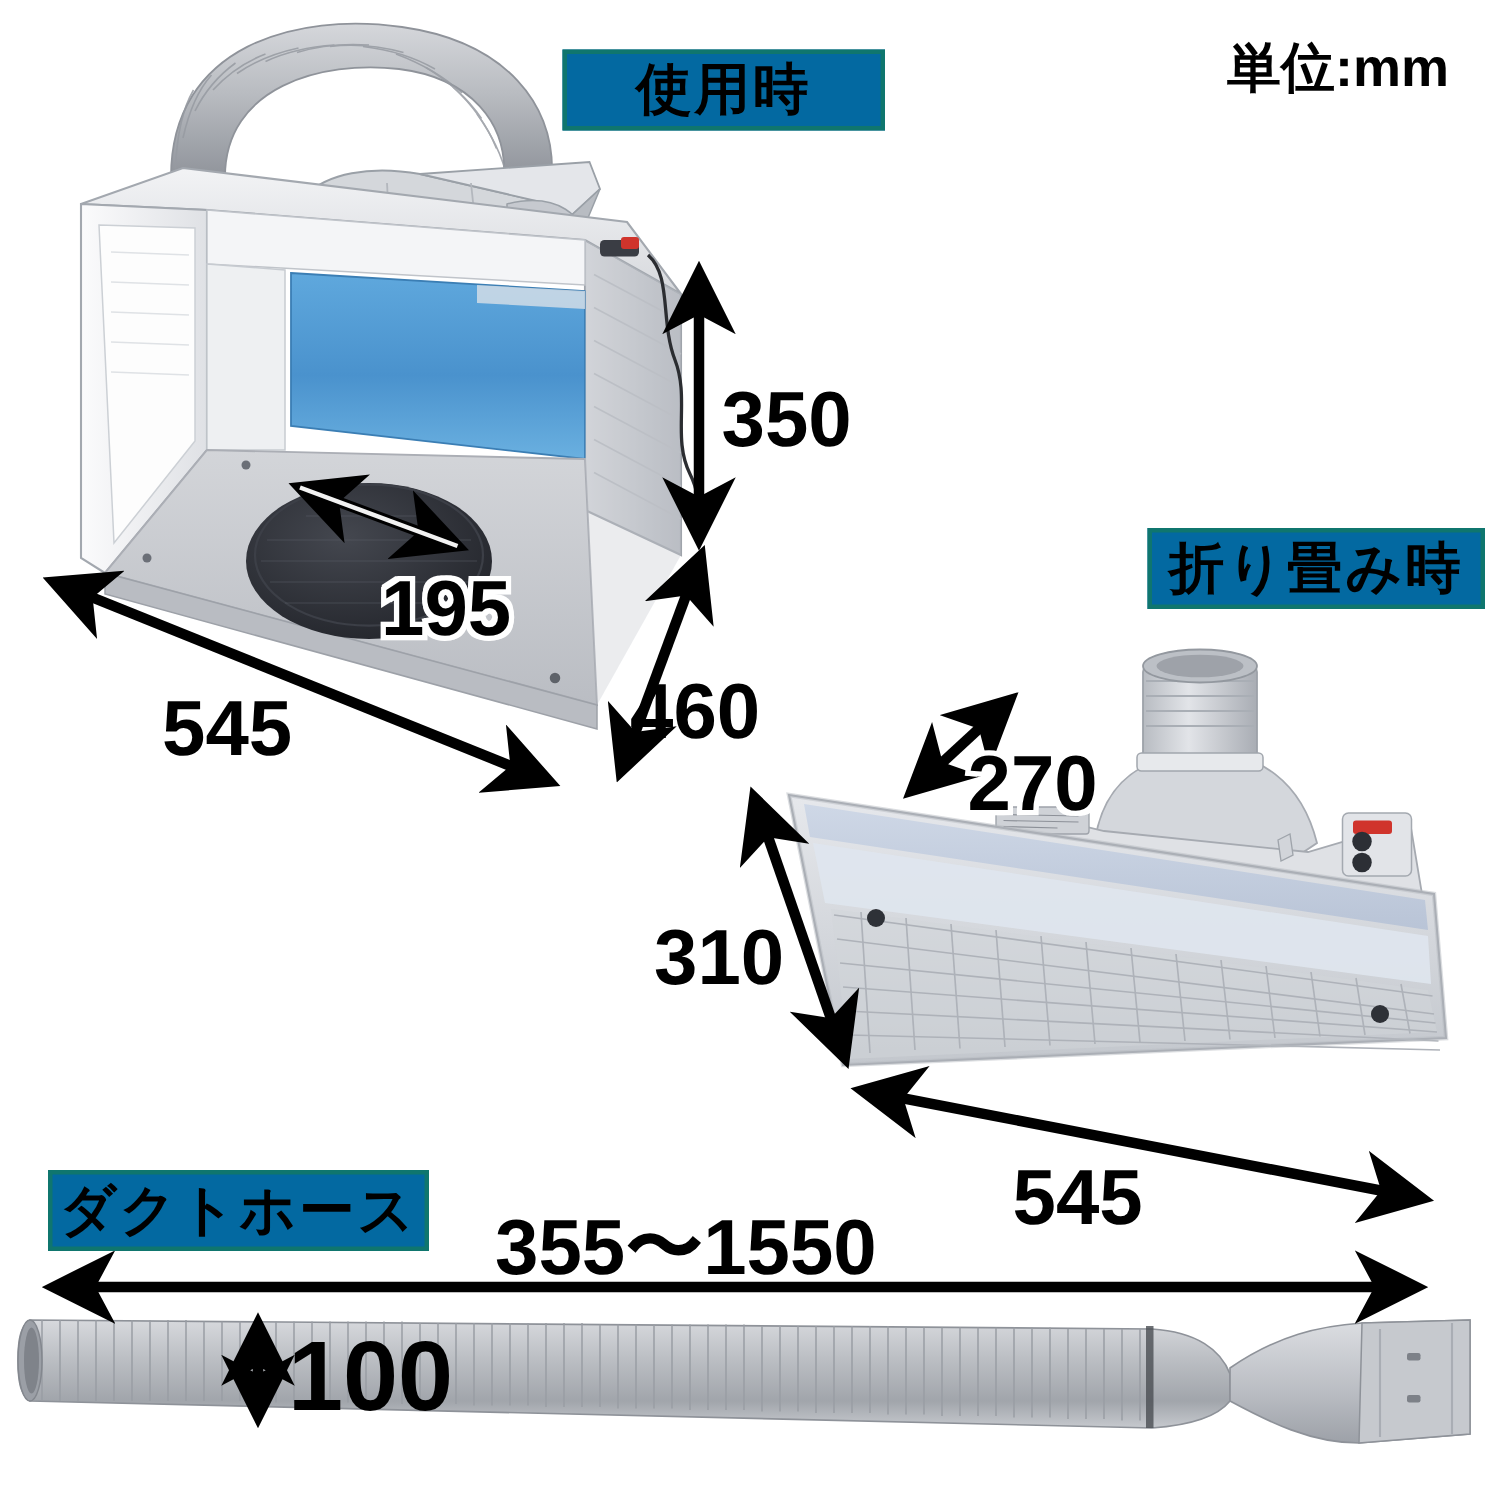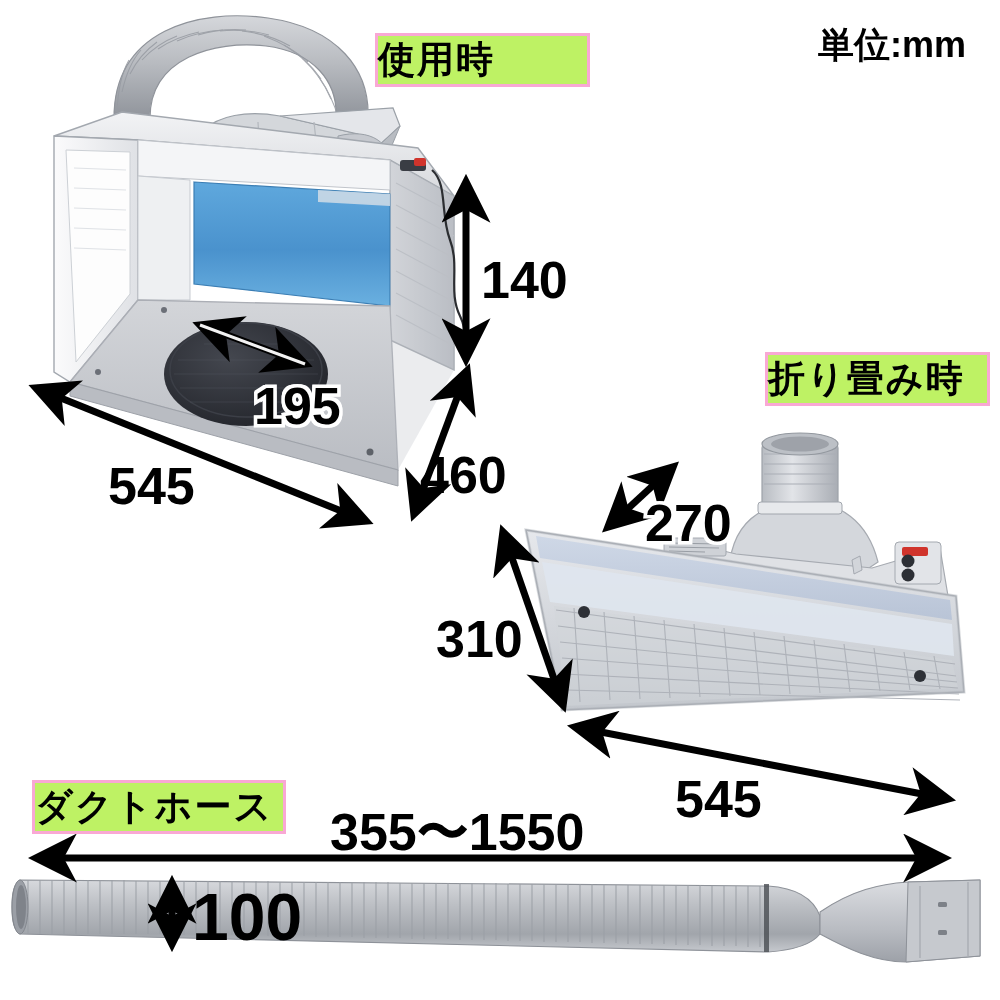--- a/index.html
+++ b/index.html
@@ -12,26 +12,27 @@
     width: 1000px;
     height: 1000px;
     background: #ffffff;
     overflow: hidden;
     font-family: "Liberation Sans", "DejaVu Sans", sans-serif;
   }
 
   
   .label-box {
     position: absolute;
-    border: 3px solid #f9a8d4;
-    background: #bef264;
+    border: 3px solid #0f766e;
+    background: #0369a1;
     color: #000;
     font-weight: 700;
     display: flex;
     align-items: center;
+    justify-content: center;
     letter-spacing: 2px;
     box-sizing: border-box;
     z-index: 40;
   }
   .plain-label {
     position: absolute;
     color: #000;
     font-weight: 700;
     z-index: 40;
     white-space: nowrap;
@@ -433,21 +434,21 @@
   </div>
 
   <div class="label-box" style="left:765px; top:352px; width:225px; height:54px; font-size:37px;">
     <span>折り畳み時</span>
   </div>
 
   <div class="label-box" style="left:32px; top:780px; width:254px; height:54px; font-size:37px;">
     <span>ダクトホース</span>
   </div>
 
-  <div class="dim" style="left:481px; top:254px; font-size:52px;">140</div>
+  <div class="dim" style="left:481px; top:254px; font-size:52px;">350</div>
 
   <div class="dim" style="left:420px; top:449px; font-size:52px;">460</div>
 
   <div class="dim" style="left:108px; top:460px; font-size:52px;">545</div>
 
   <div class="dim outlined" style="left:254px; top:380px; font-size:52px;text-align:center;">195</div>
 
   <div class="dim outlined" style="left:645px; top:497px; font-size:52px;">270</div>
 
   <div class="dim" style="left:436px; top:613px; font-size:52px;">310</div>

